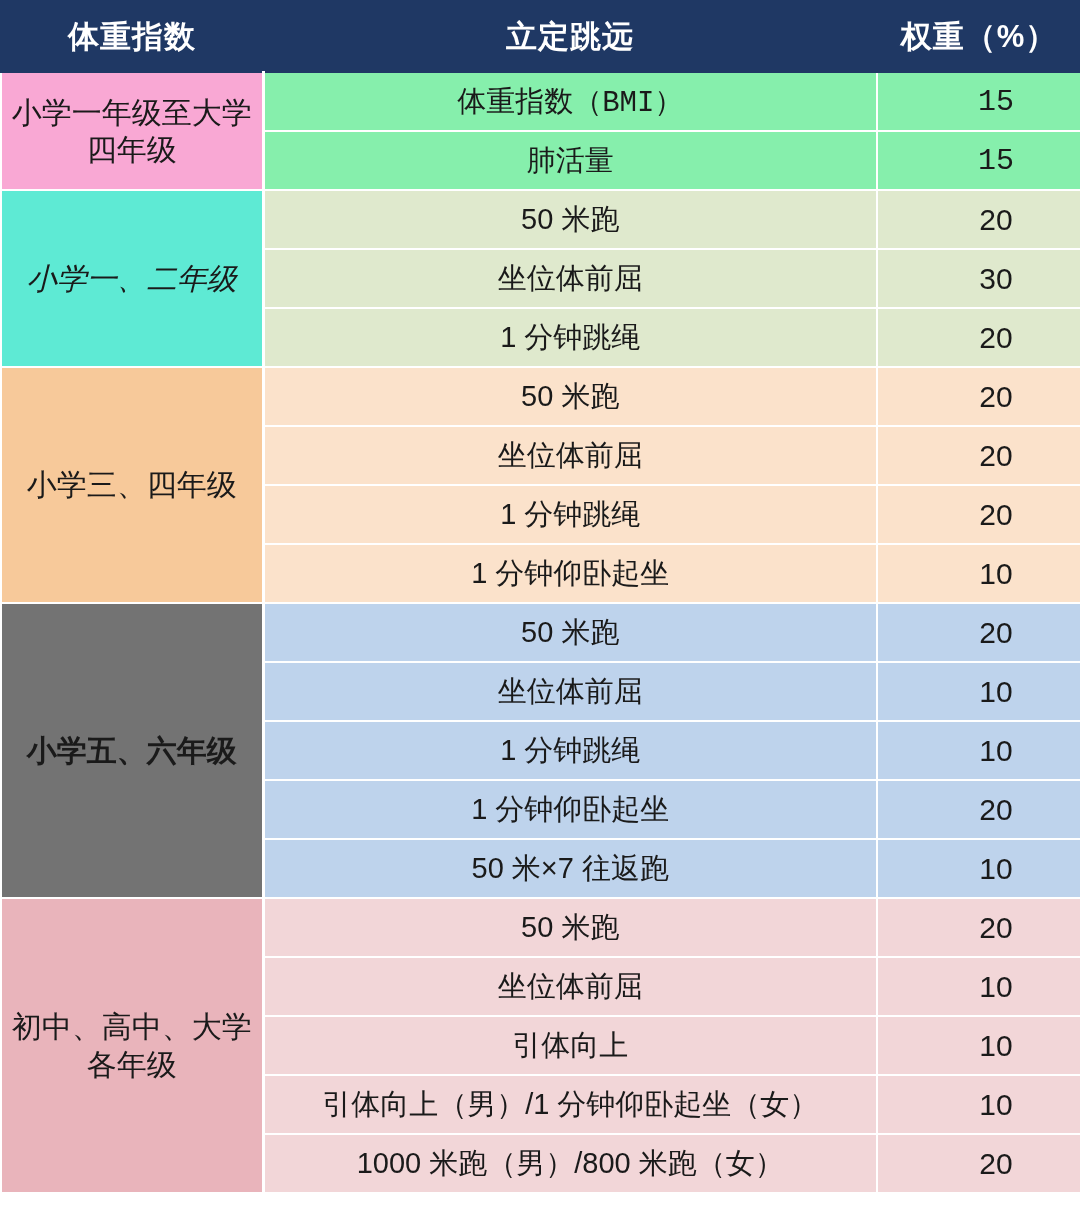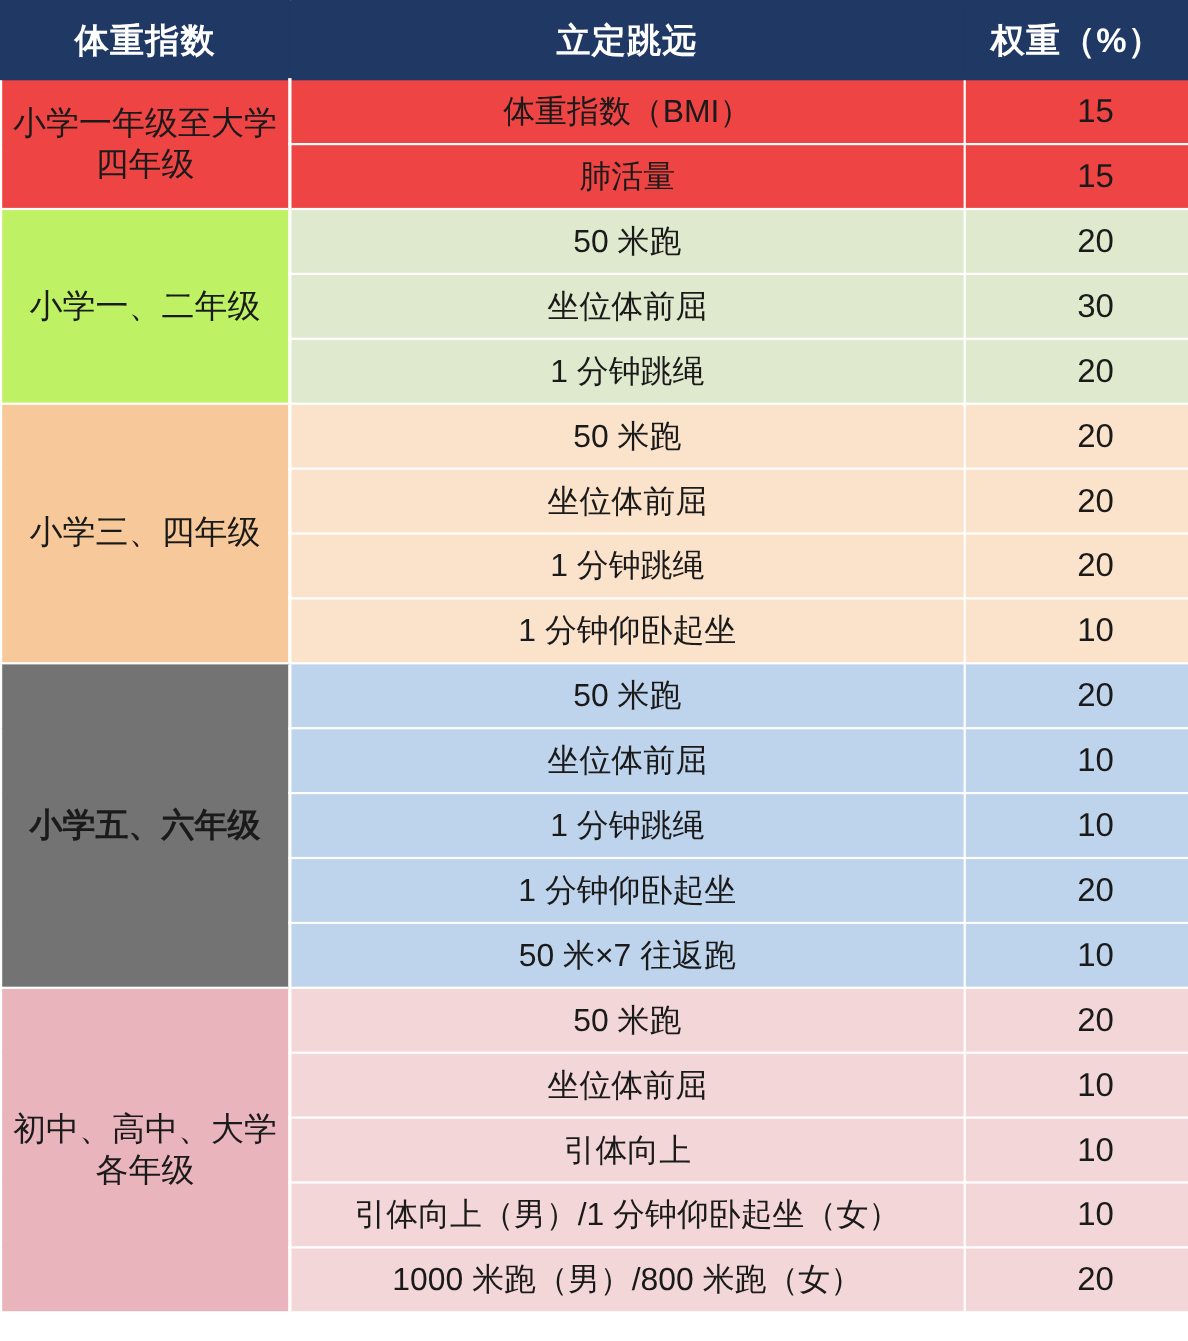--- a/index.html
+++ b/index.html
@@ -45,25 +45,25 @@
     font-size: 30px;
     line-height: 1.25;
     border-right: 3px solid #ffffff;
   }
   td.weight {
     font-size: 30px;
     padding-left: 40px;
   }
 
   
-  .g-blue1 .subject { background: #ef4444; }
+  .g-blue1 .subject { background: #f9a8d4; }
   .g-blue1 .item,
-  .g-blue1 .weight { background: #ef4444; }
+  .g-blue1 .weight { background: #86efac; font-family: Liberation Mono, monospace; }
 
-  .g-green .subject { background: #bef264; }
+  .g-green .subject { background: #5eead4; font-style: italic; }
   .g-green .item,
   .g-green .weight { background: #dfe9cd; }
 
   .g-orange .subject { background: #f7c99a; }
   .g-orange .item,
   .g-orange .weight { background: #fbe2cb; }
 
   .g-blue2 .subject { background: #737373; font-weight: bold; }
   .g-blue2 .item,
   .g-blue2 .weight { background: #bed3ec; }

